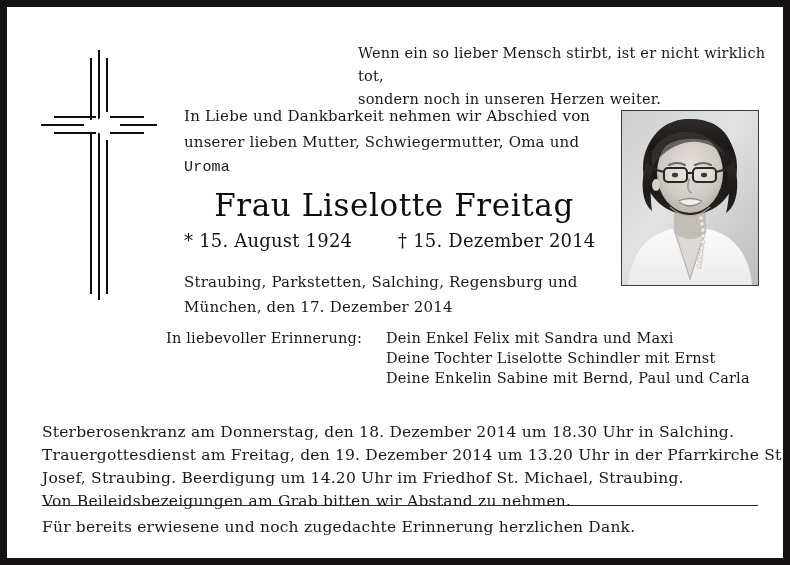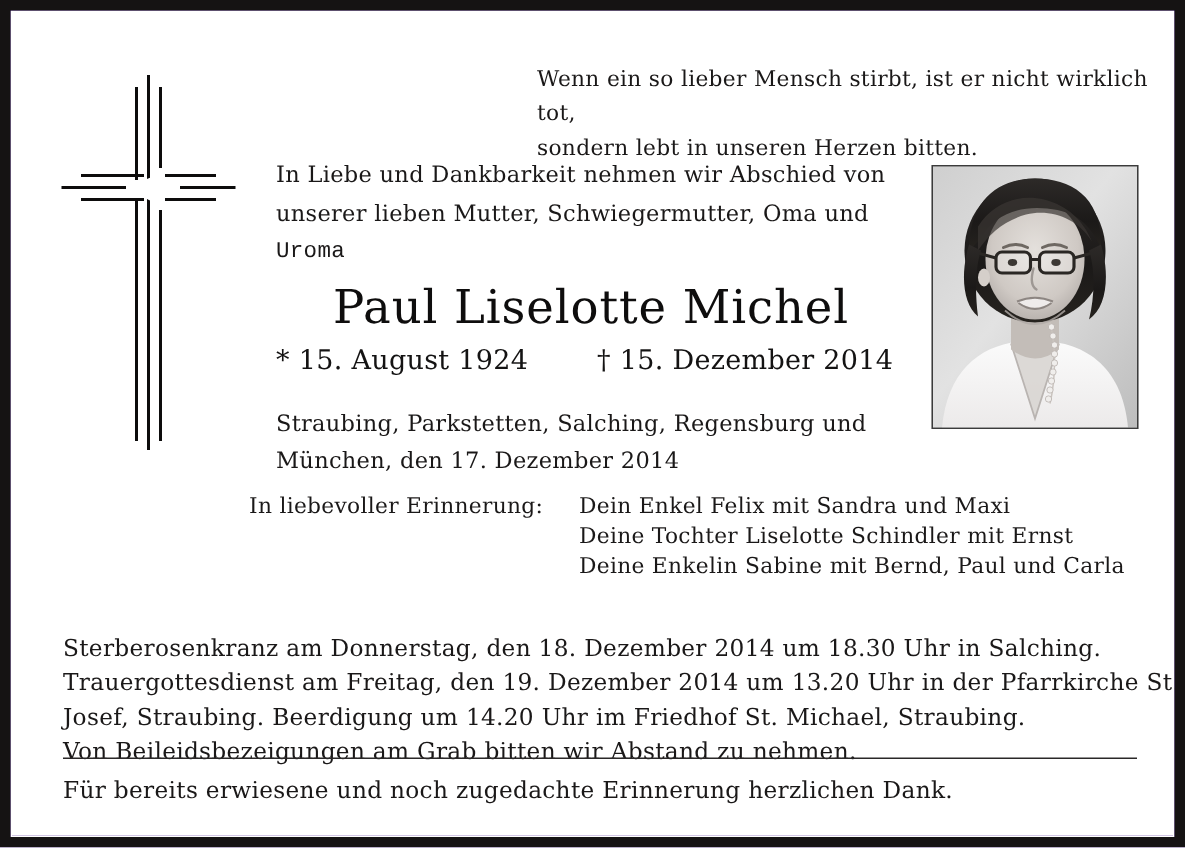--- a/index.html
+++ b/index.html
@@ -340,30 +340,30 @@
           <circle cx="80" cy="137" r="2.1" fill="#f0eeec" stroke="#b5afab" stroke-width="0.5"></circle>
           <circle cx="79" cy="143" r="2.1" fill="#f0eeec" stroke="#b5afab" stroke-width="0.5"></circle>
           <circle cx="78" cy="149" r="2.1" fill="#f0eeec" stroke="#b5afab" stroke-width="0.5"></circle>
           <circle cx="77" cy="155" r="2.1" fill="#f0eeec" stroke="#b5afab" stroke-width="0.5"></circle>
         </svg>
       </div>
     </div>
 
     <div class="motto script">
       <div>Wenn ein so lieber Mensch stirbt, ist er nicht wirklich tot,</div>
-      <div>sondern lebt in unseren Herzen bitten.</div>
+      <div>sondern noch in unseren Herzen weiter.</div>
     </div>
 
     <div class="dedication script">
       <div>In Liebe und Dankbarkeit nehmen wir Abschied von</div>
       <div>unserer lieben Mutter, Schwiegermutter, Oma und</div>
       <div class="last-line">Uroma</div>
     </div>
 
-    <div class="name script">Paul Liselotte Michel</div>
+    <div class="name script">Frau Liselotte Freitag</div>
 
     <div class="dates script">
       <span>*</span>
       <span>15. August 1924</span>
       <span class="gap"></span>
       <span>†</span>
       <span>15. Dezember 2014</span>
     </div>
 
     <div class="place-date script">

